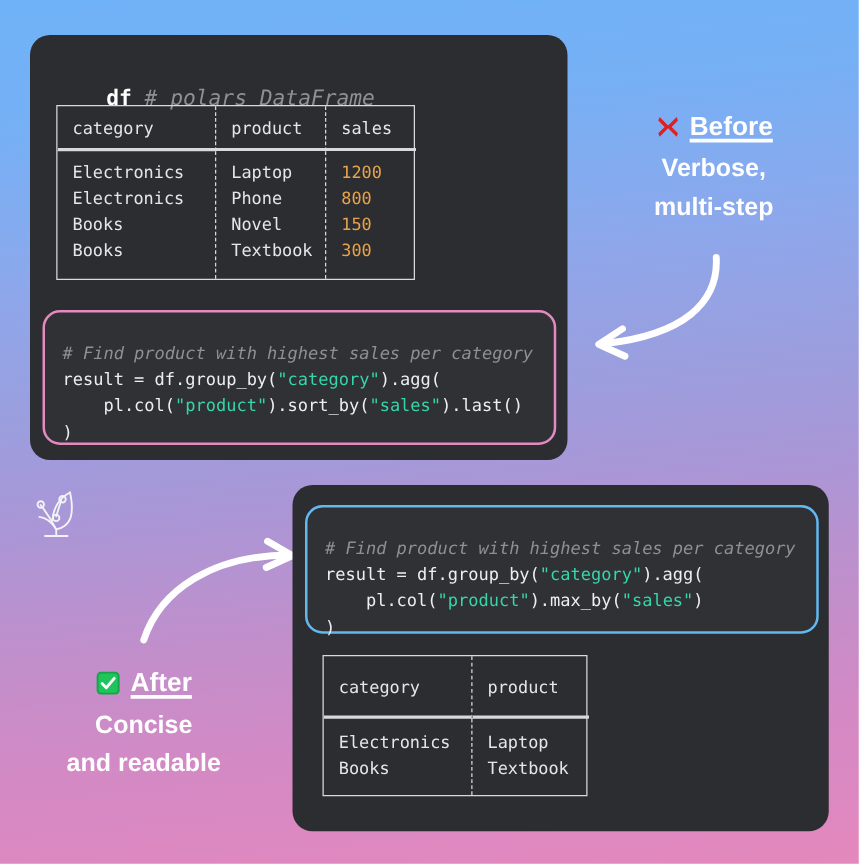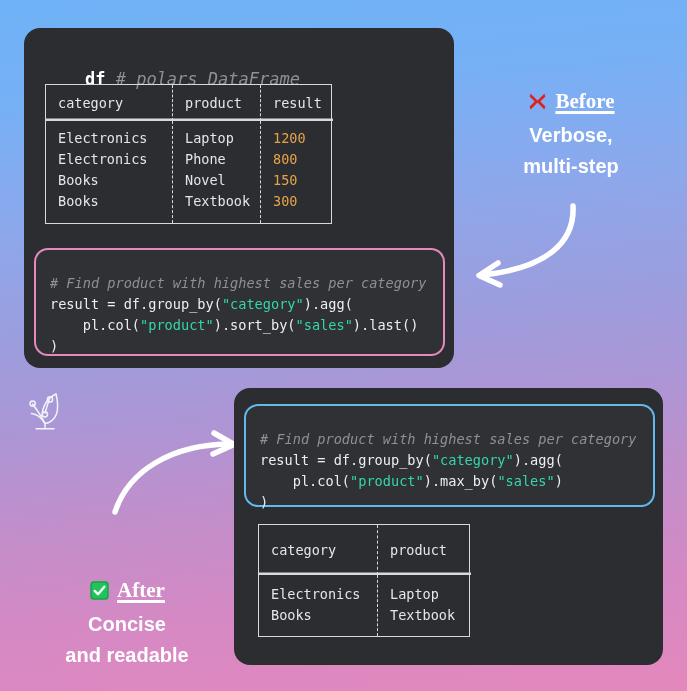--- a/index.html
+++ b/index.html
@@ -130,35 +130,34 @@
 
   
   .label-block {
     position: absolute;
     text-align: center;
     color: #ffffff;
     font-weight: bold;
     line-height: 31px;
   }
   #label-before { left: 464px; top: 86px; width: 214px; }
-  #label-after  { left: 20px;   top: 531px; width: 214px; margin-top: 44px; }
+  #label-after  { left: 8px;   top: 531px; width: 214px; }
 
   .label-head {
     font-size: 21px;
     display: flex;
     align-items: center;
     justify-content: center;
     gap: 7px;
     margin-bottom: 3px;
   }
   .label-head .txt {
     text-decoration: underline;
     text-underline-offset: 3px;
     text-decoration-thickness: 2.5px;
-    font-family: Liberation Serif, serif;
   }
   .label-sub { font-size: 20px; }
 
   .mark { width: 21px; height: 21px; display: block; }
 
   
   .arrow { position: absolute; overflow: visible; }
   #arrow-before { left: 455px; top: 196px; width: 140px; height: 92px; }
   #arrow-after  { left: 100px; top: 426px; width: 146px; height: 96px; }
 
@@ -183,21 +182,21 @@
 
   <div class="panel" id="panel-before"></div>
 
   <div class="df-caption">
     <span class="var">df</span><span> </span><span class="cmt"># polars DataFrame</span>
   </div>
 
   <div class="ptable" id="table-source">
     <div class="cell hdr">category</div>
     <div class="cell hdr vdash">product</div>
-    <div class="cell hdr vdash">result</div>
+    <div class="cell hdr vdash">sales</div>
 
     <div class="body-cell">
       <span>Electronics</span>
       <span>Electronics</span>
       <span>Books</span>
       <span>Books</span>
     </div>
     <div class="body-cell vdash">
       <span>Laptop</span>
       <span>Phone</span>

